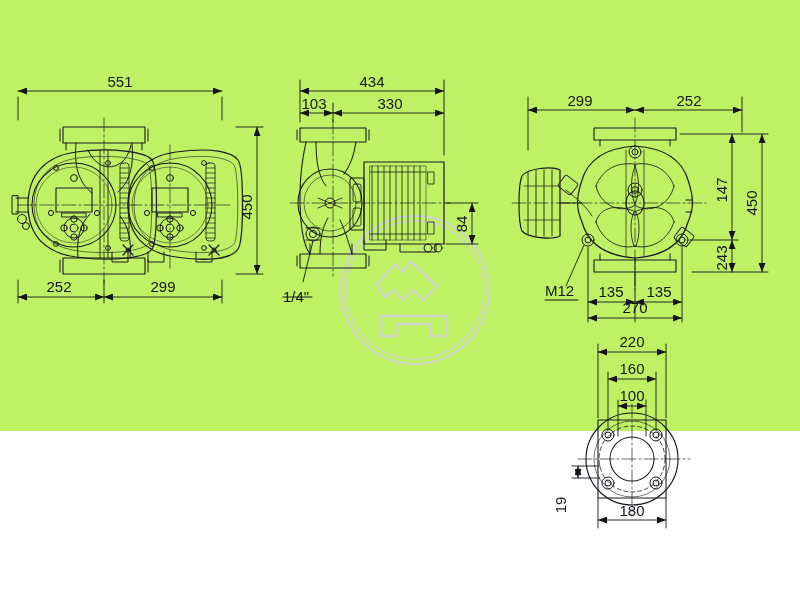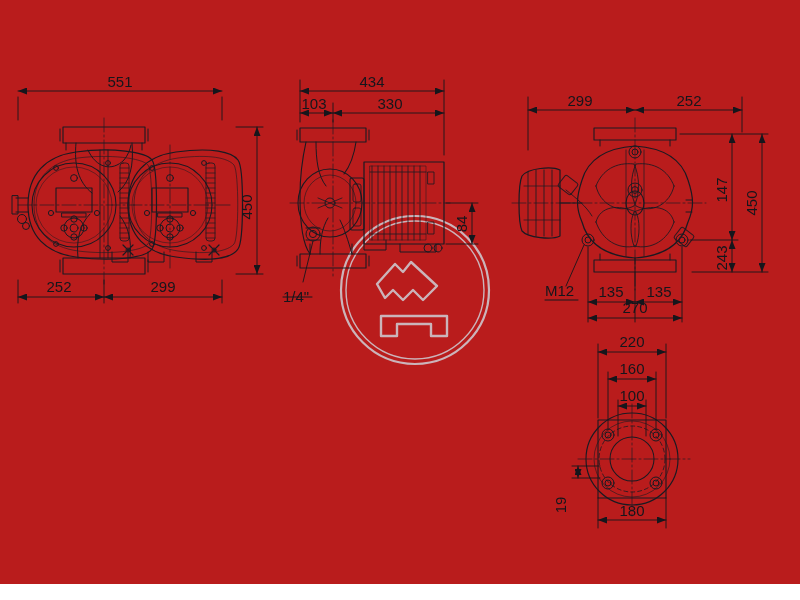--- a/index.html
+++ b/index.html
@@ -1,19 +1,19 @@
 <!DOCTYPE html>
 <html><head>
 <meta charset="utf-8">
 <title>Pump Dimensional Drawing</title>
 <style>
   html,body{margin:0;padding:0;background:#fff;}
   body{width:800px;height:600px;overflow:hidden;
        font-family:"Liberation Sans","DejaVu Sans",sans-serif;}
-  #stage{position:relative;width:800px;height:584px;background:#b91c1c;}
+  #stage{position:relative;width:800px;height:431px;background:#bef264;}
   #stage svg{position:absolute;left:0;top:0;}
   .dimtxt{font-family:"Liberation Sans","DejaVu Sans",sans-serif;
           font-size:15px;fill:#15161c;}
   .lbltxt{font-family:"Liberation Sans","DejaVu Sans",sans-serif;
           font-size:15px;fill:#15161c;}
 </style>
 </head>
 <body>
 
 <div id="stage">

